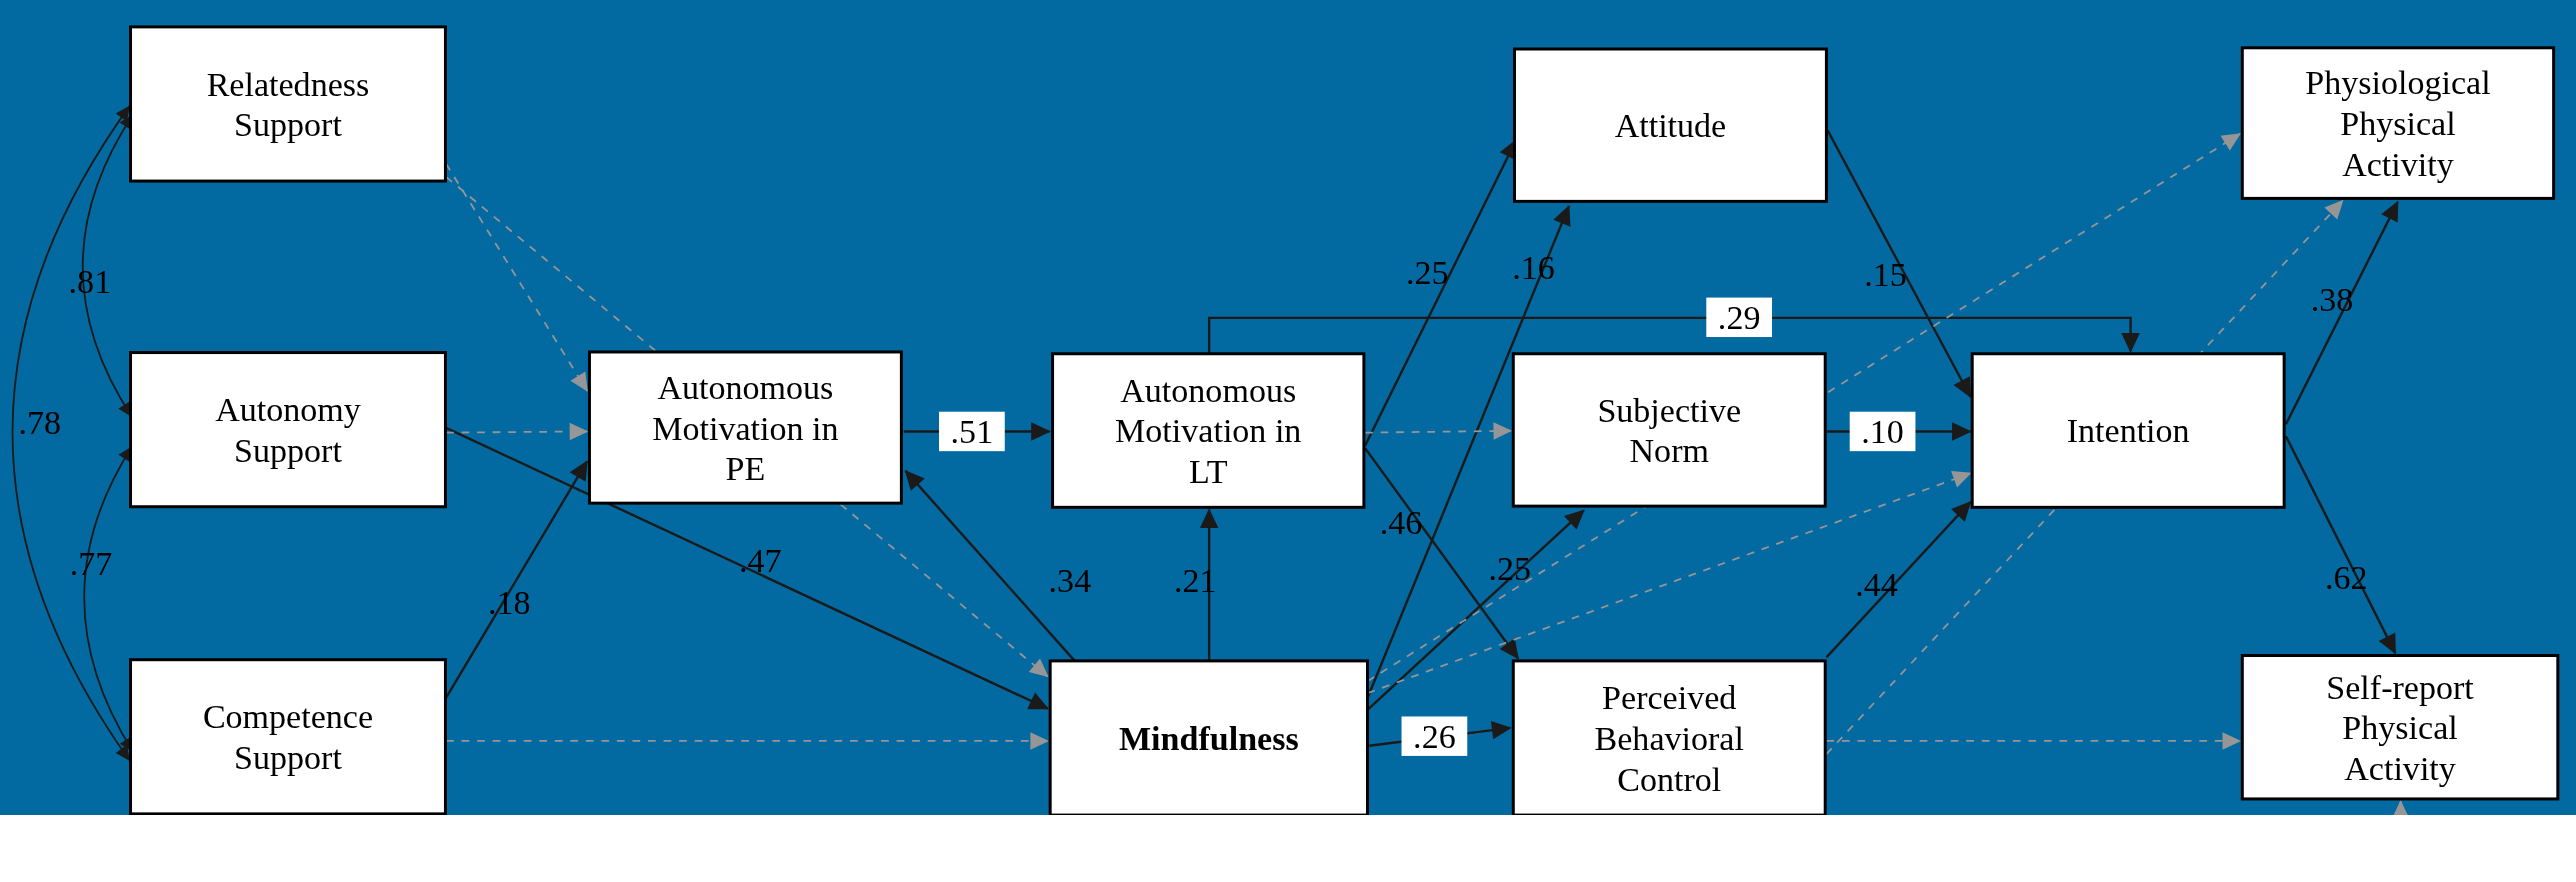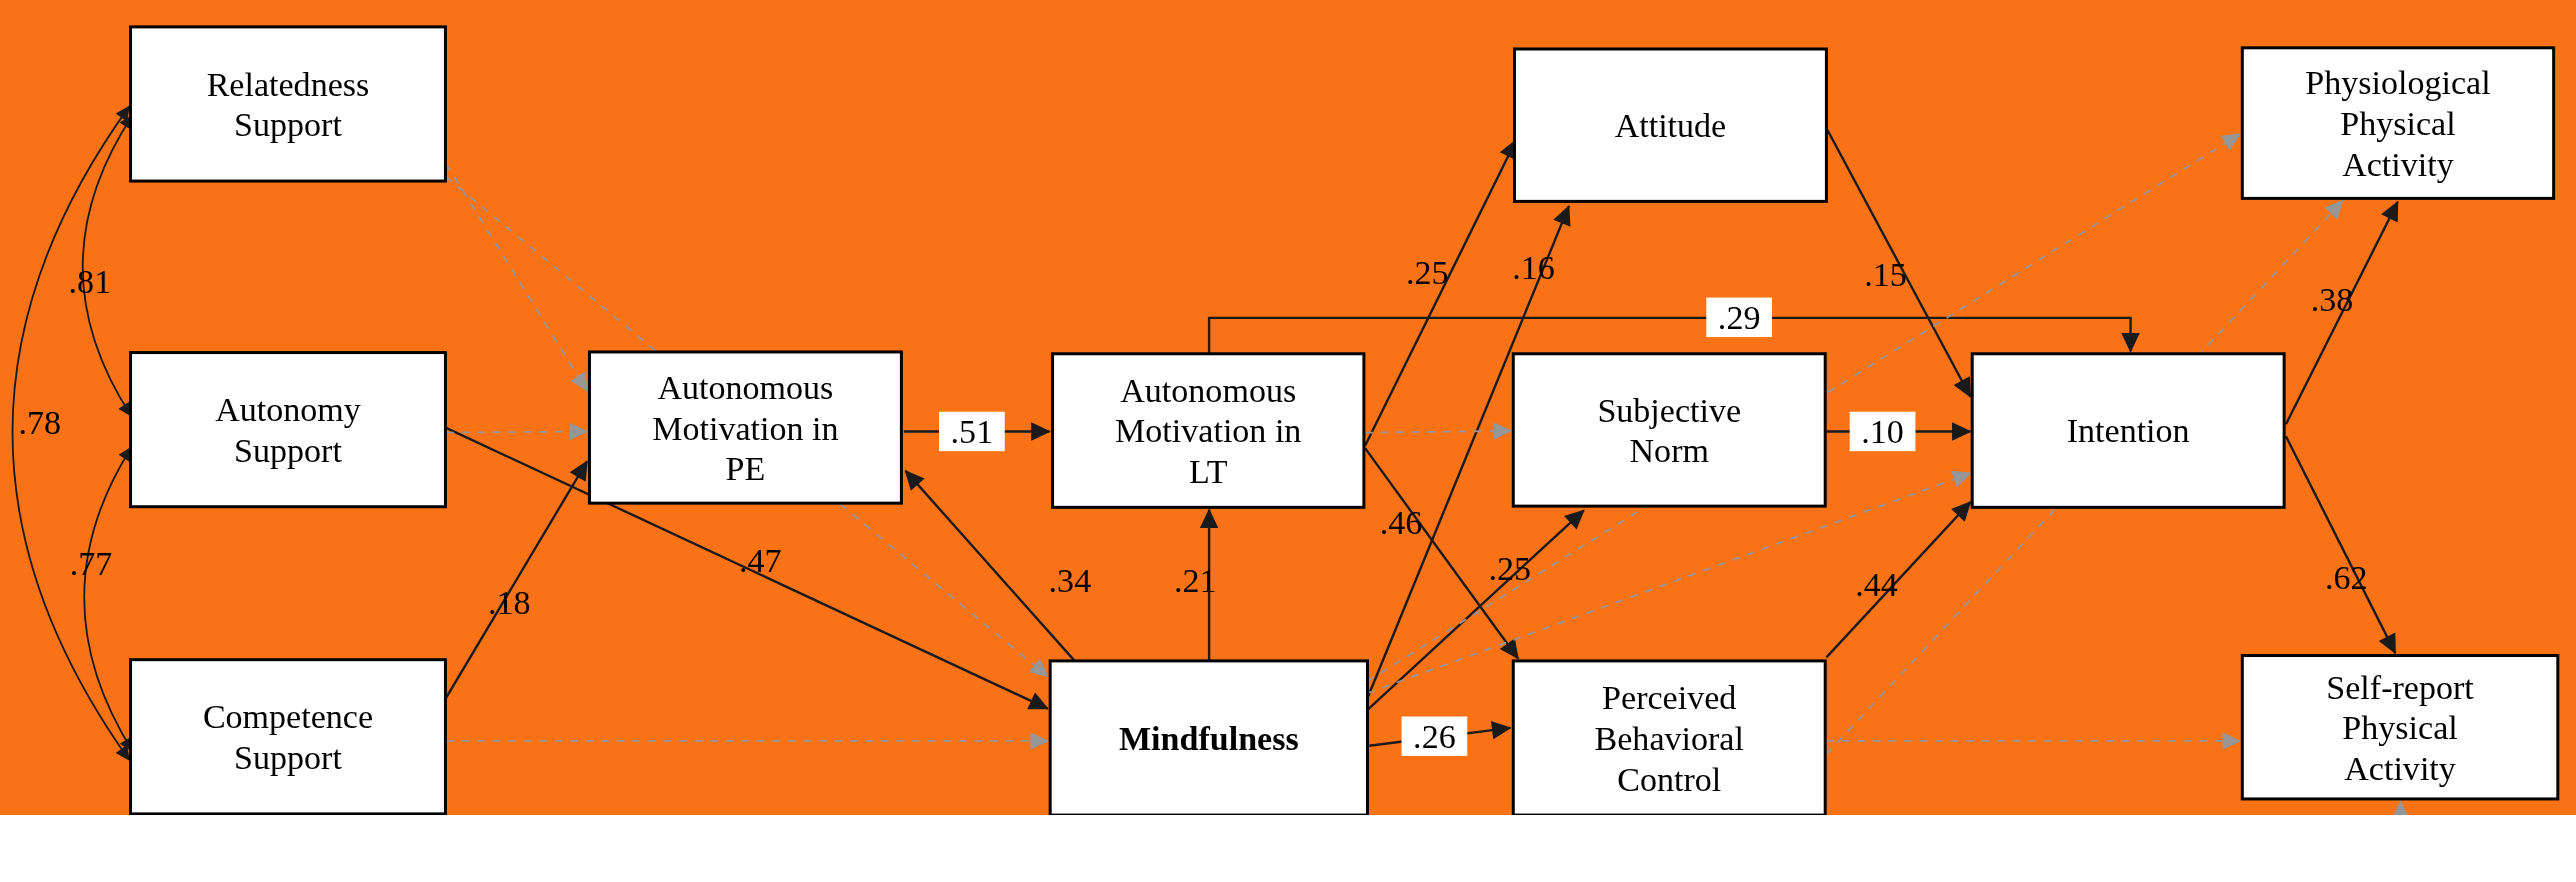--- a/index.html
+++ b/index.html
@@ -1,16 +1,16 @@
 <!DOCTYPE html>
 <html style="font-size:9.6px"><head>
 <meta charset="utf-8">
 <style>
   html,body{margin:0;padding:0;background:#ffffff;}
-  #stage{position:relative;width:2576px;height:815px;background:#f97316;overflow:hidden;}
+  #stage{position:relative;width:2576px;height:815px;background:#0369a1;overflow:hidden;}
   svg{display:block;}
   text{font-family:"Liberation Serif","DejaVu Serif",serif;fill:#000000;}
   .node-label{font-size:57px;}
   .coef-label{font-size:57px;}
 </style>
 </head>
 <body>
 
 <div id="stage">
   <svg id="sem-svg" width="2576" height="882" viewBox="0 0 4310 1476" xmlns="http://www.w3.org/2000/svg">

